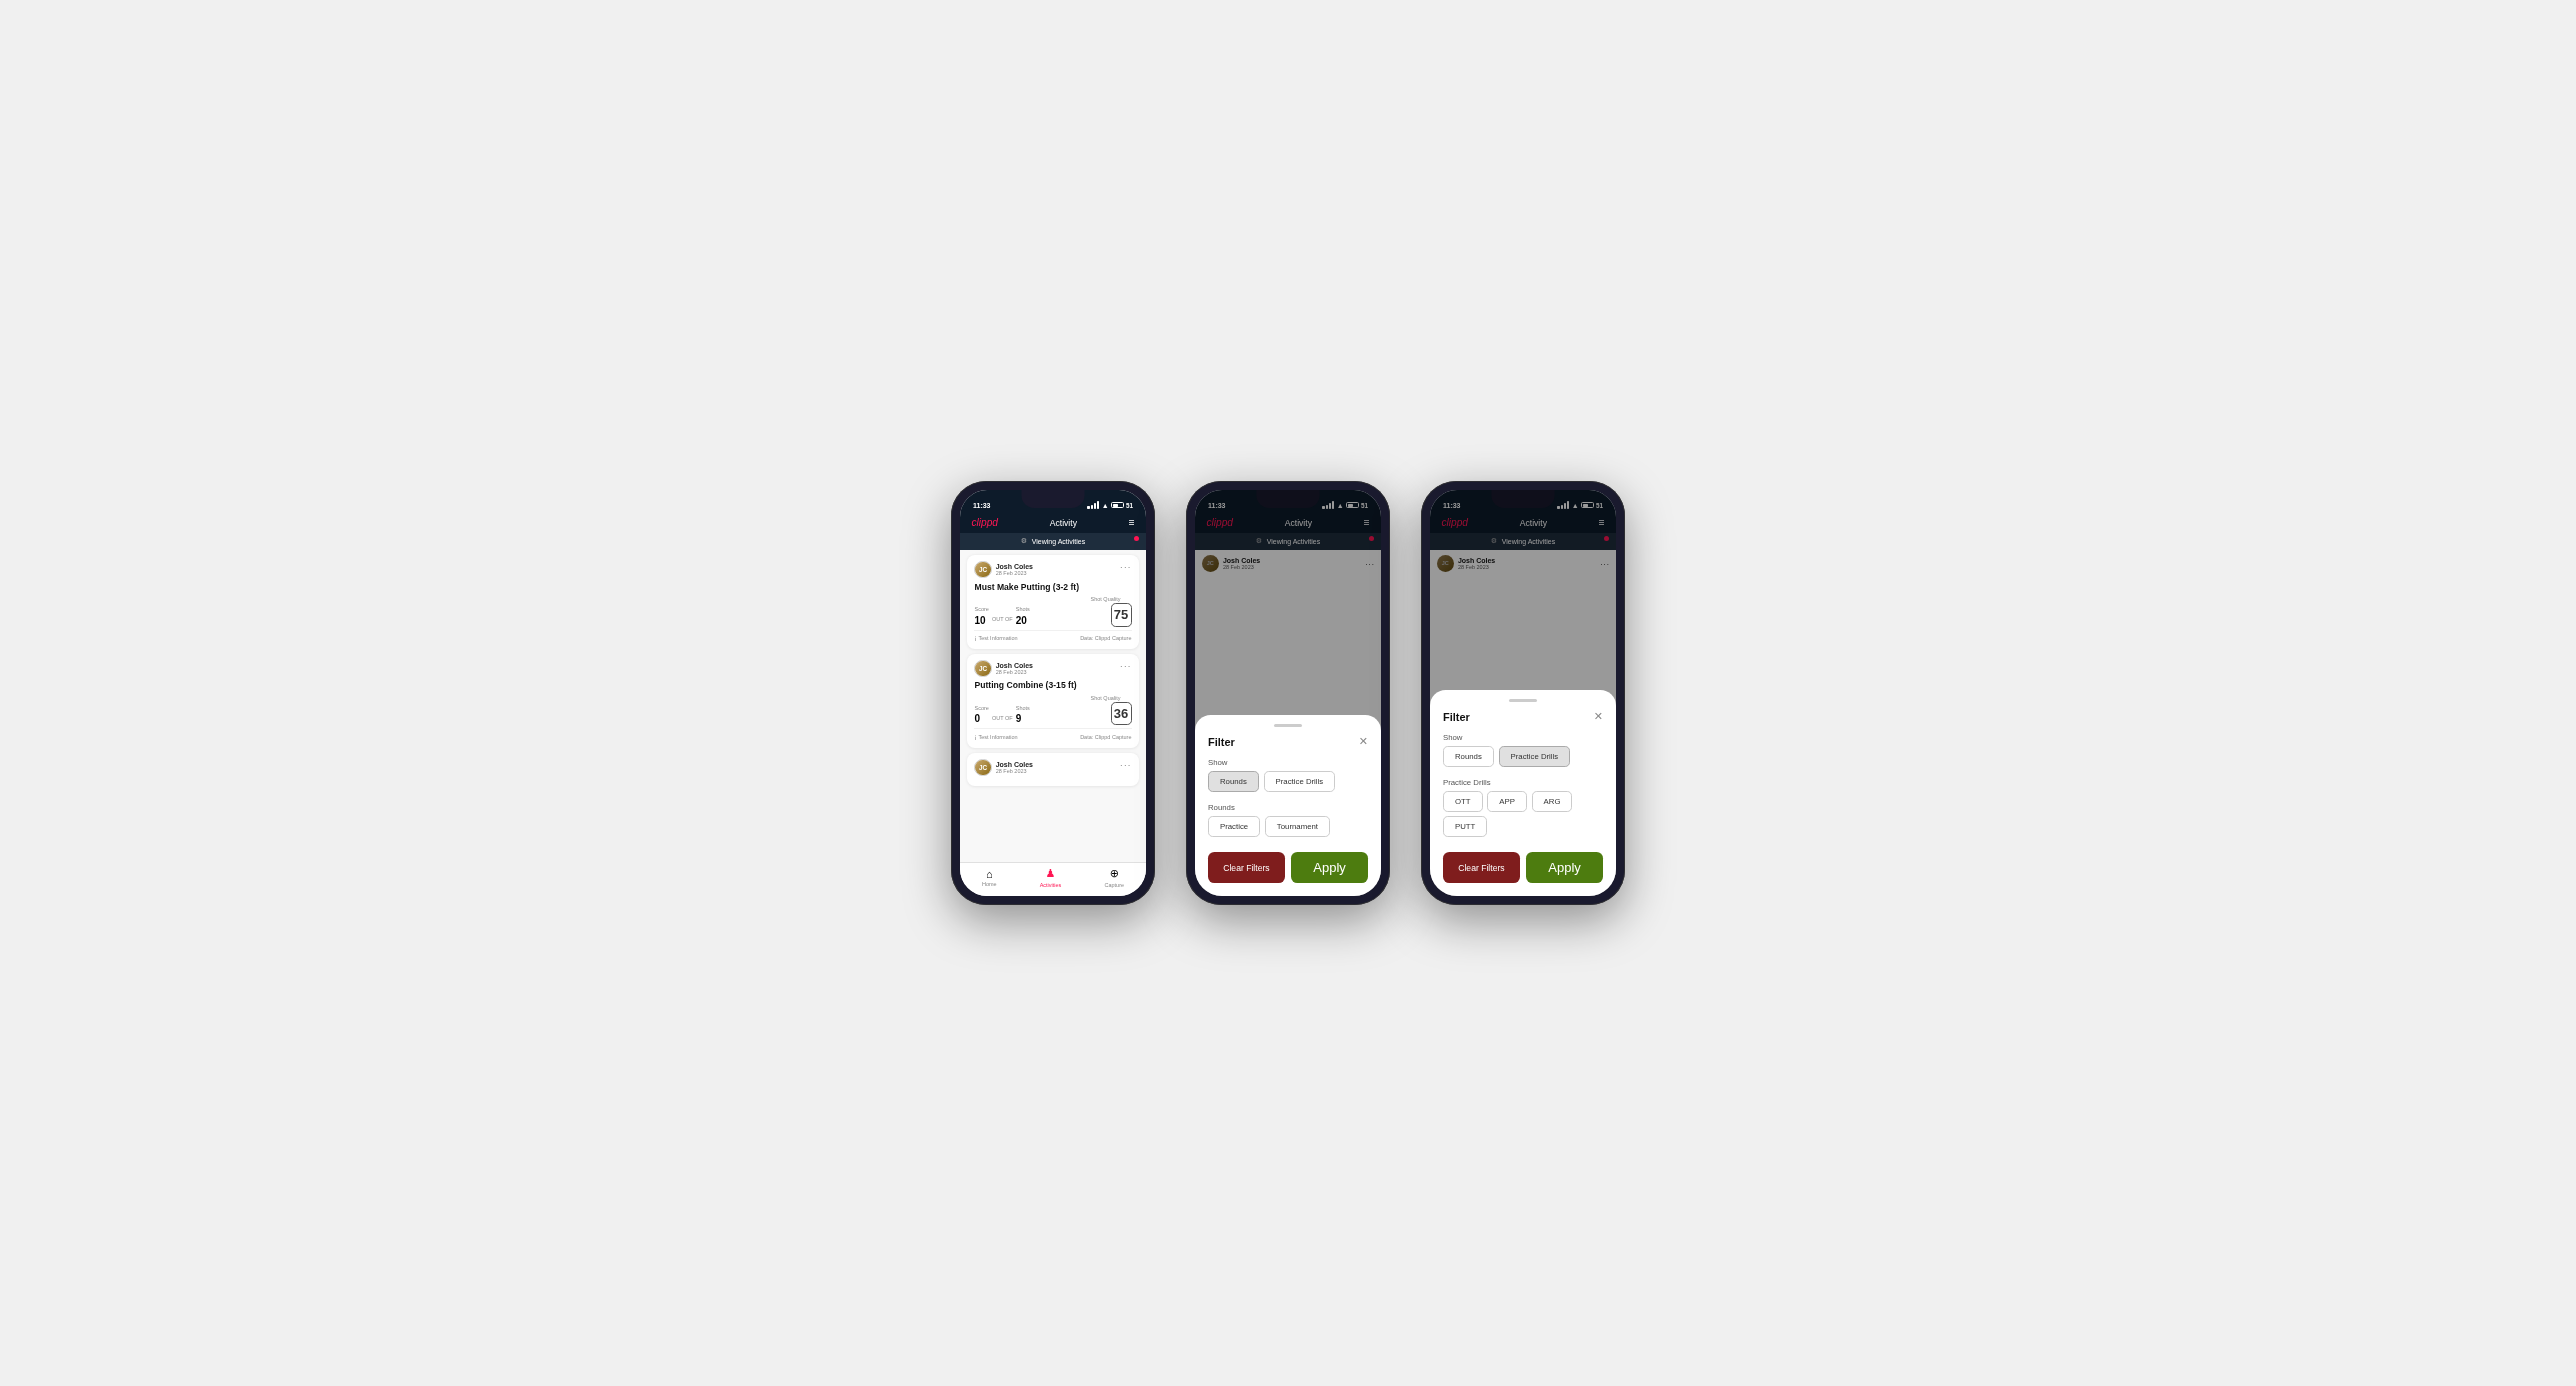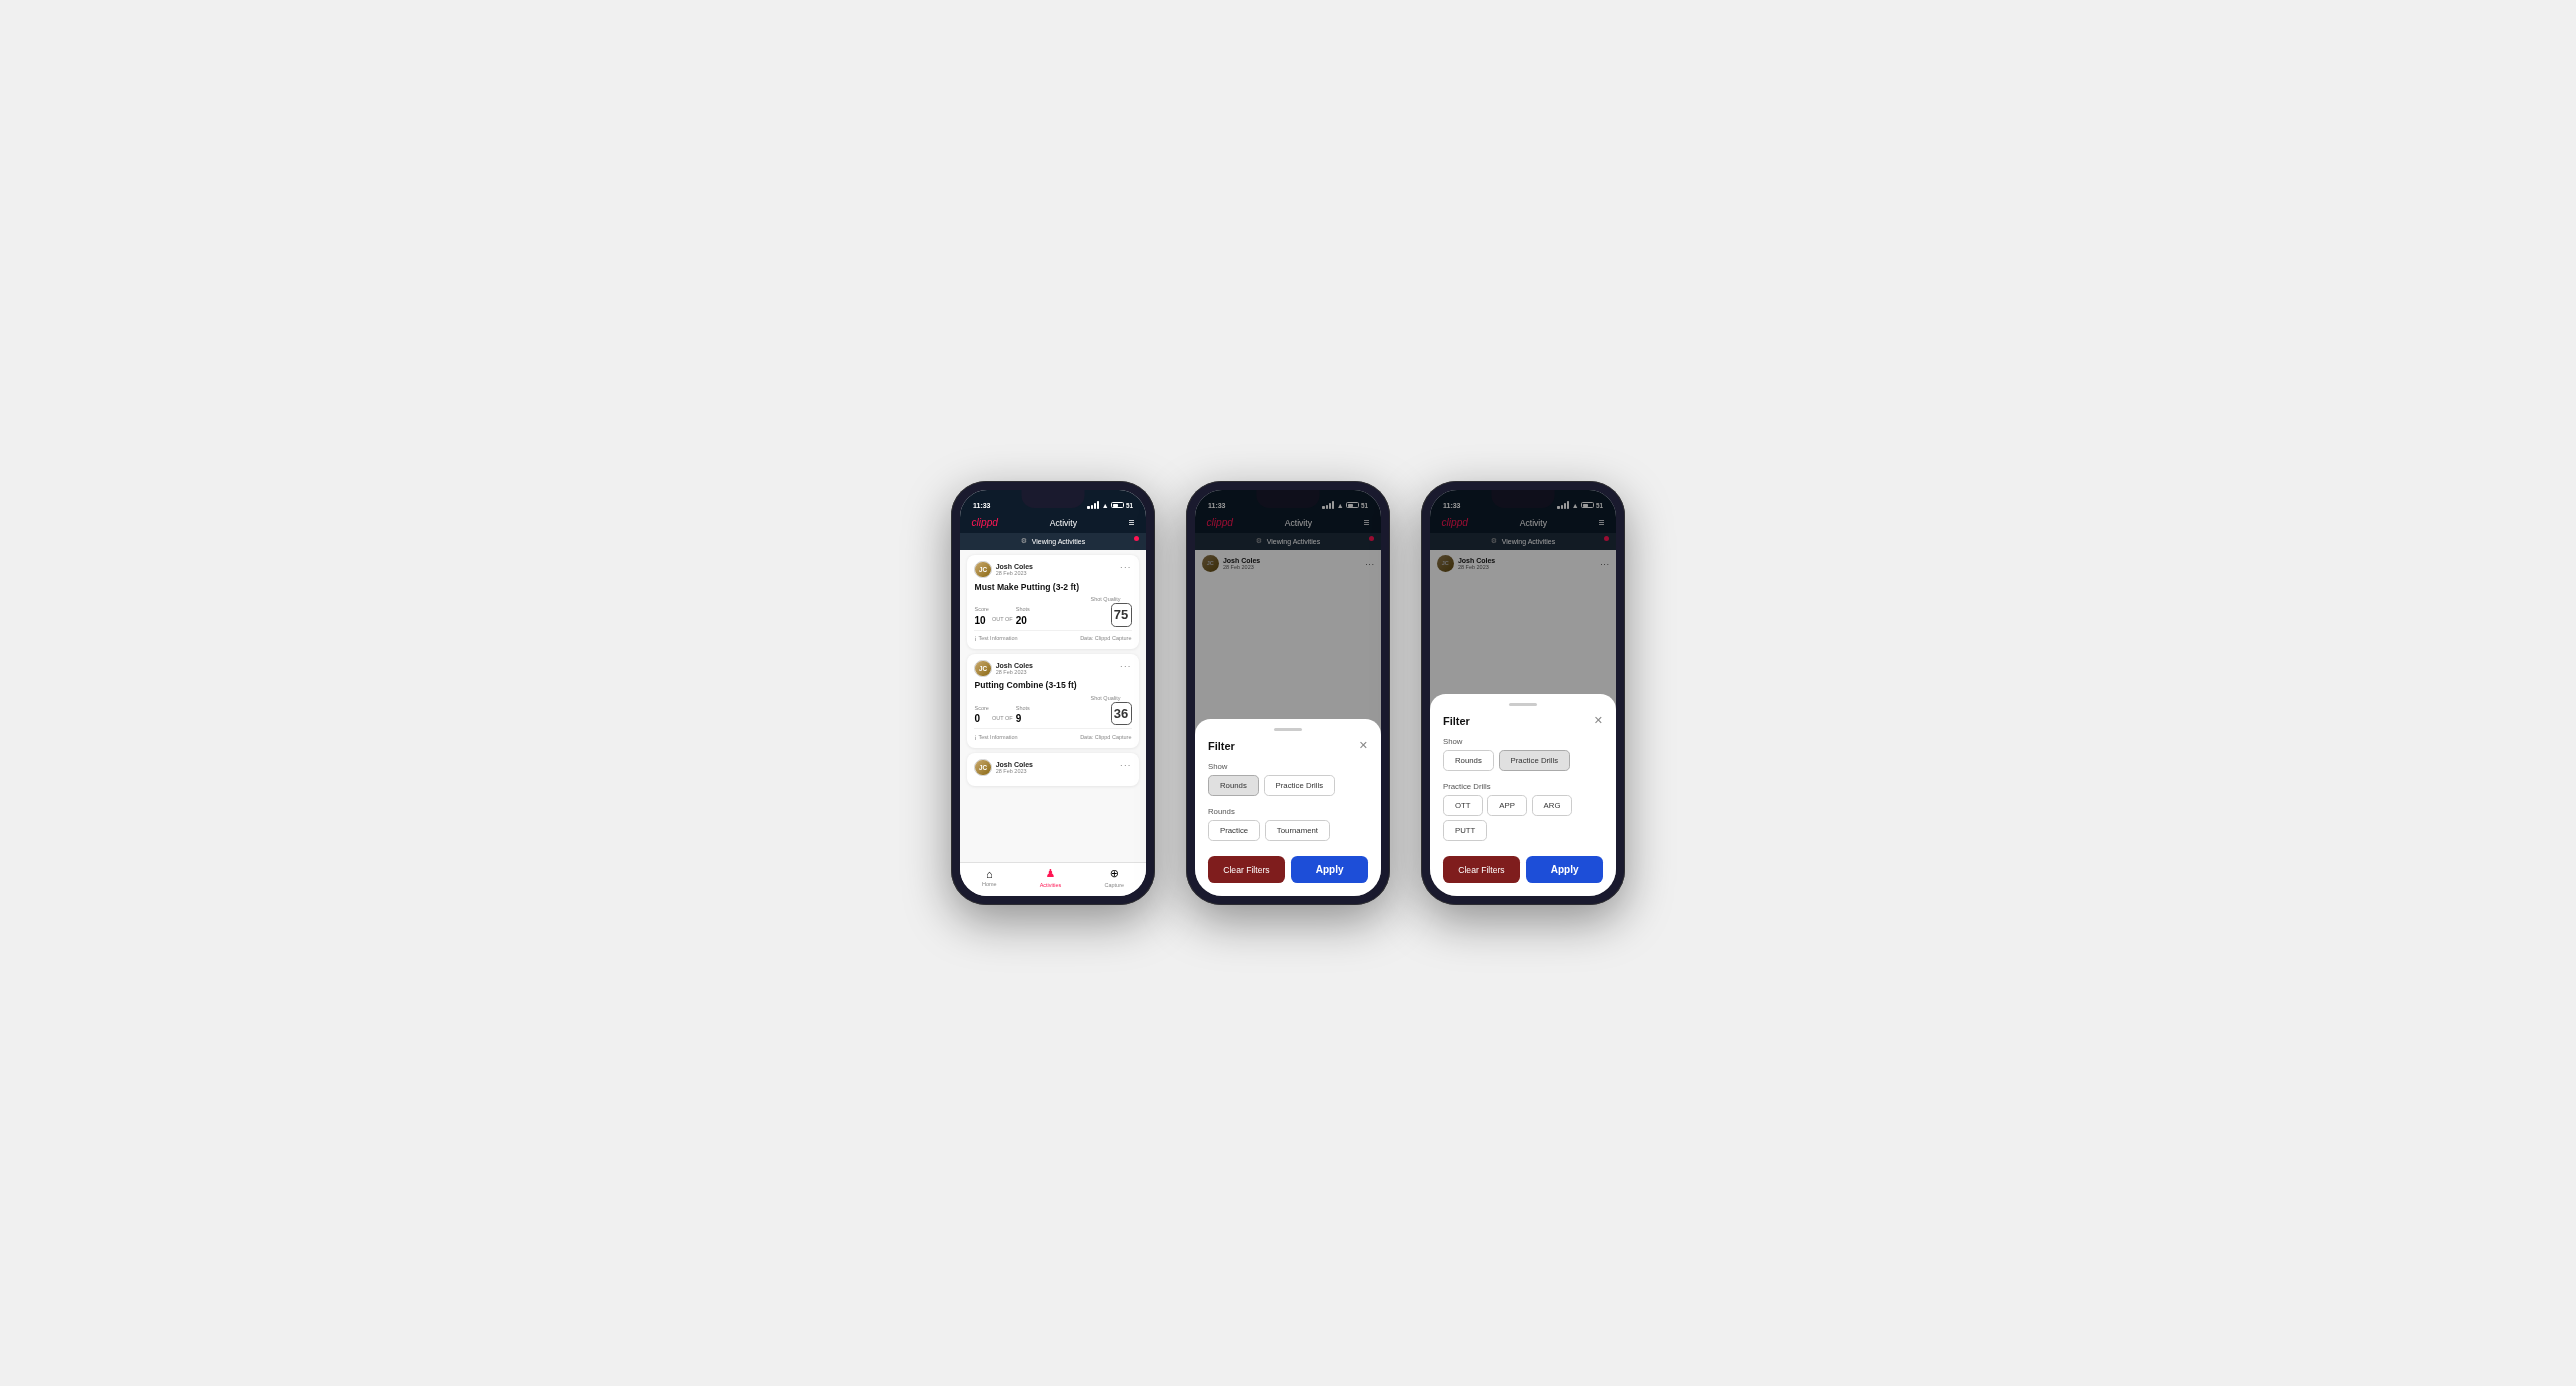--- a/index.html
+++ b/index.html
@@ -369,26 +369,26 @@
       color: #fff;
       border: none;
       border-radius: 6.3px;
       font-size: 8.6px;
       font-weight: 400;
       cursor: pointer;
     }
     .btn-apply {
       flex: 1;
       padding: 7.8px;
-      background: #1d4ed8;
+      background: #4d7c0f;
       color: #fff;
       border: none;
       border-radius: 6.3px;
-      font-size: 10px;
-      font-weight: 700;
+      font-size: 13px;
+      font-weight: 400;
       cursor: pointer;
     }
 
     
     .bg-content {
       flex: 1;
       overflow: hidden;
       position: relative;
     }
     .bg-blur {

